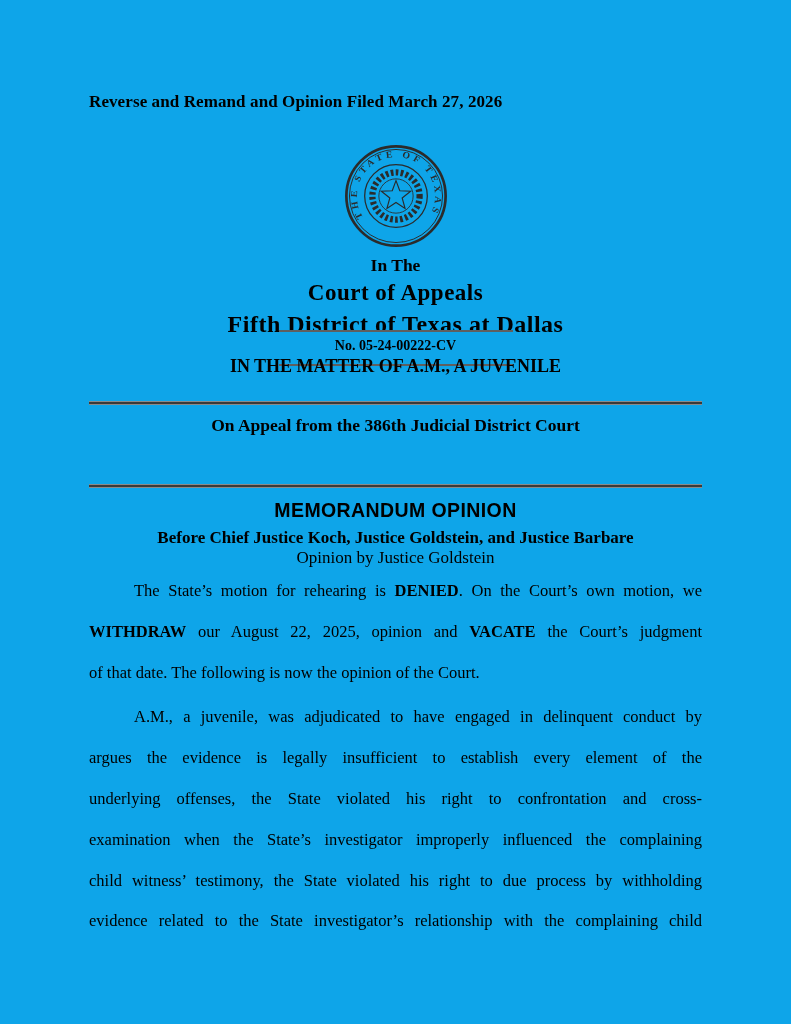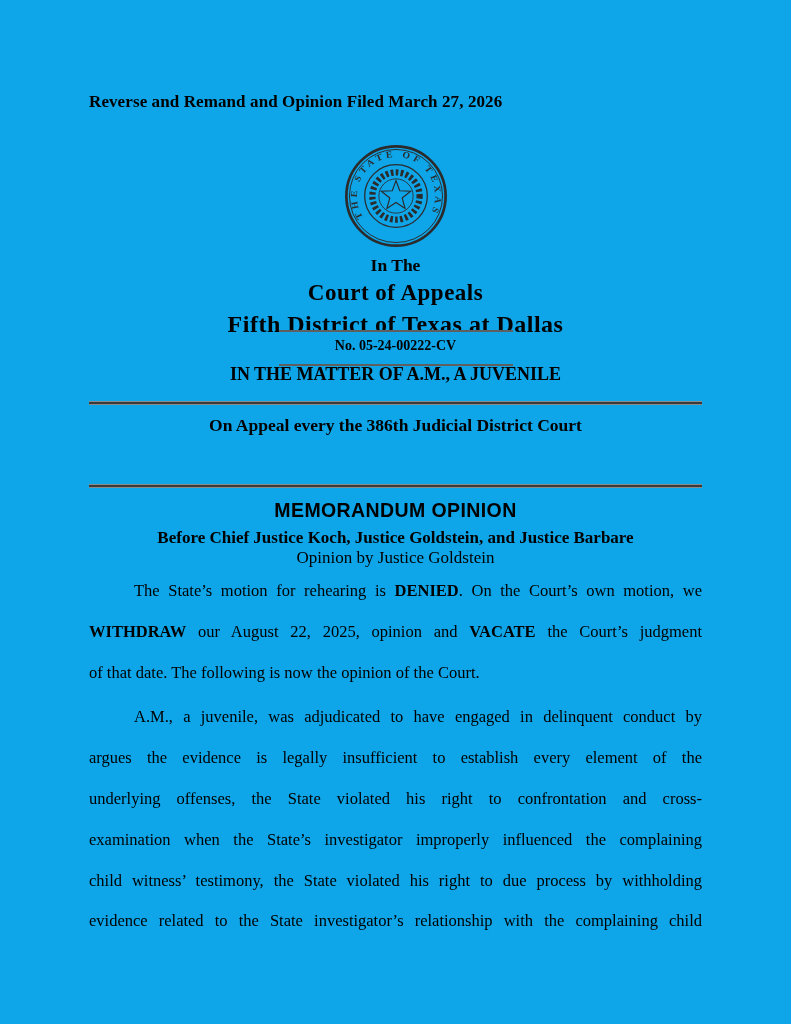--- a/index.html
+++ b/index.html
@@ -33,21 +33,21 @@
   .court-l2  { top: 298px; font-weight: bold; font-size: 24px; letter-spacing: 0.5px; margin-top: 13px; }
 
   .rule-short {
     position: absolute; left: 50%; transform: translateX(-50%);
     width: 234px; height: 2px; background: #5f5f5f;
   }
   .rule-short-1 { top: 330px; }
   .rule-short-2 { top: 364px; }
 
   .case-number { top: 338px; font-weight: bold; font-size: 14px; }
-  .case-title  { top: 364px; font-weight: bold; font-size: 18px; }
+  .case-title  { top: 356px; font-weight: bold; font-size: 18px; }
 
   .rule-full {
     position: absolute; left: 0; width: 100%; height: 4px;
     background: #3a3a3a; border-top: 1px solid #8a8a8a; border-bottom: 1px solid #8a8a8a;
   }
   .rule-full-1 { top: 401px; }
   .rule-full-2 { top: 484px; }
 
   .appeal-block { top: 415px; font-weight: bold; font-size: 17.5px; line-height: 21px; }
 
@@ -103,21 +103,21 @@
 
     <div class="rule-short rule-short-1"></div>
     <div class="center case-number">No. 05-24-00222-CV</div>
     <div class="rule-short rule-short-2"></div>
 
     <div class="center case-title">IN THE MATTER OF A.M., A JUVENILE</div>
 
     <div class="rule-full rule-full-1"></div>
 
     <div class="center appeal-block">
-      <div>On Appeal every the 386th Judicial District Court</div>
+      <div>On Appeal from the 386th Judicial District Court</div>
     </div>
 
     <div class="rule-full rule-full-2"></div>
 
     <div class="center memo-heading">MEMORANDUM OPINION</div>
     <div class="center panel-line">Before Chief Justice Koch, Justice Goldstein, and Justice Barbare</div>
     <div class="center author-line">Opinion by Justice Goldstein</div>
 
     <div class="body-text" id="body-text">
         <div class="bline indent just"><span>The State’s motion for rehearing is </span><span class="b">DENIED</span><span>. On the Court’s own motion, we</span></div>

